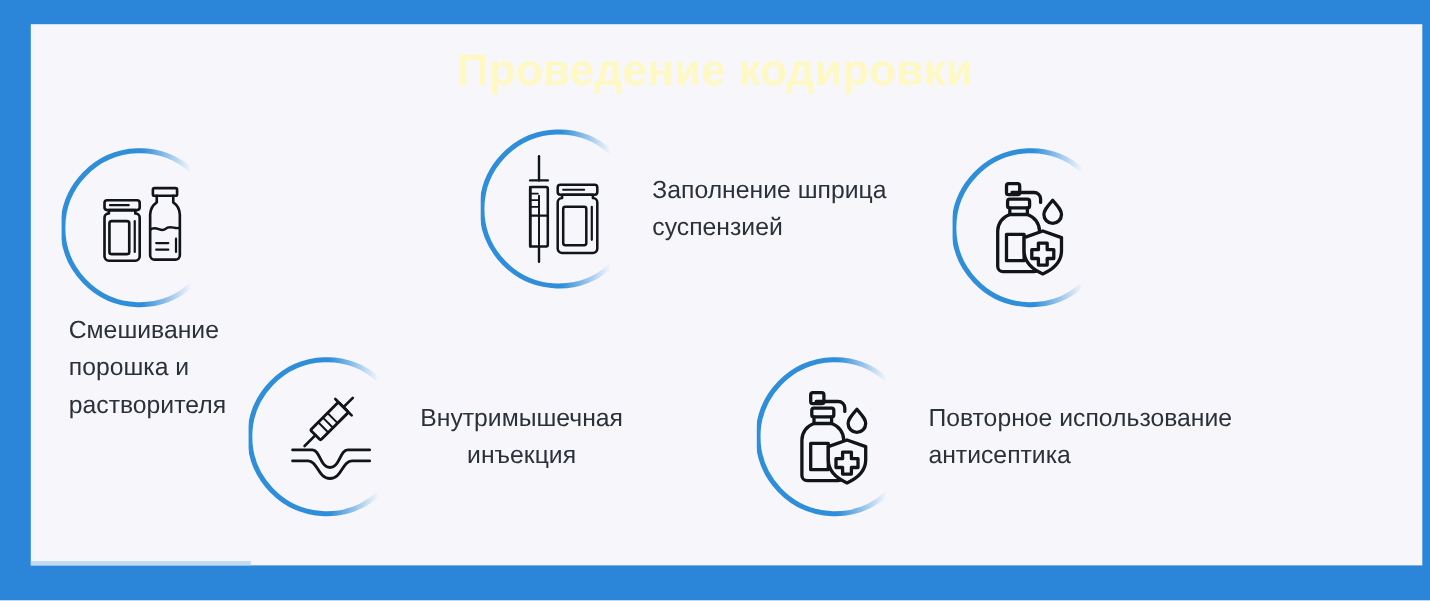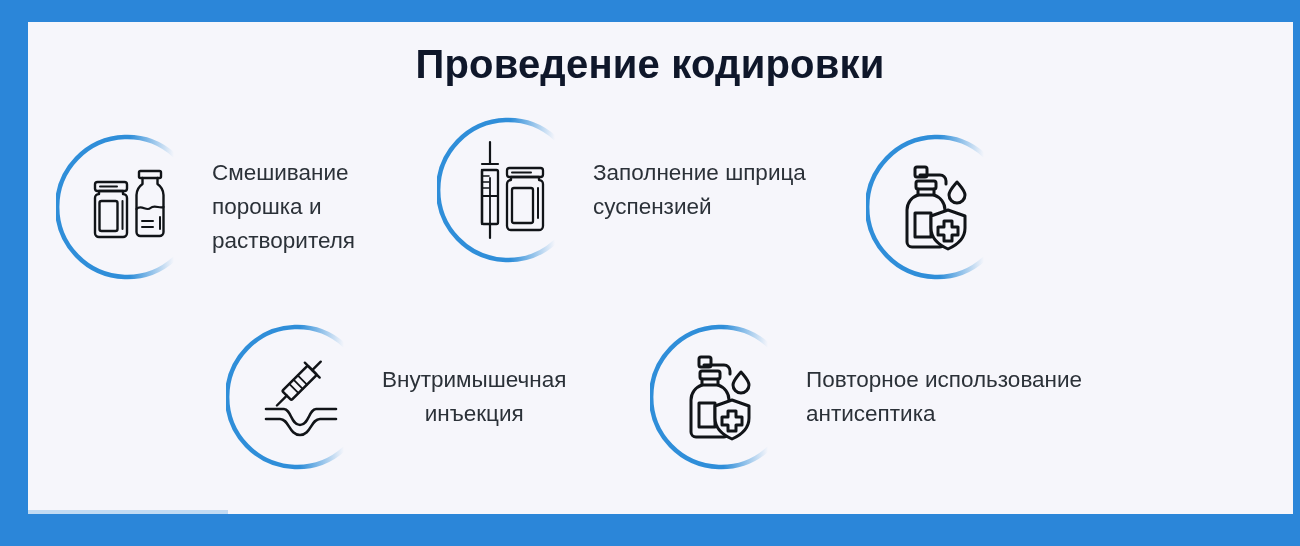--- a/index.html
+++ b/index.html
@@ -36,21 +36,21 @@
   }
 
   #title {
     position: absolute;
     left: 0;
     top: 42px;
     width: 1300px;
     text-align: center;
     font-size: 40px;
     font-weight: bold;
-    color: #0f172a;
+    color: #fef9c3;
     letter-spacing: .2px;
   }
 
   .item {
     position: absolute;
     display: flex;
     align-items: center;
   }
 
   .circle-wrap {
@@ -82,25 +82,25 @@
 
   .label {
     font-size: 22.5px;
     line-height: 1.52;
     color: #2b3138;
     white-space: pre-line;
     margin-left: 4px;
   }
 
   
-  #item-1 { left: 56px;  top: 131px; }
+  #item-1 { left: 56px;  top: 131px; flex-direction: column; }
   #item-2 { left: 437px; top: 114px; }
   #item-3 { left: 866px; top: 131px; }
   #item-4 { left: 226px; top: 321px; text-align: center; }
-  #item-5 { left: 650px; top: 321px; }
+  #item-5 { left: 688px; top: 321px; }
 </style>
 </head>
 <body>
 
 <div id="canvas">
 
   <div id="panel"></div>
   <div id="panel-shadow"></div>
 
   <div id="title">Проведение кодировки</div>

